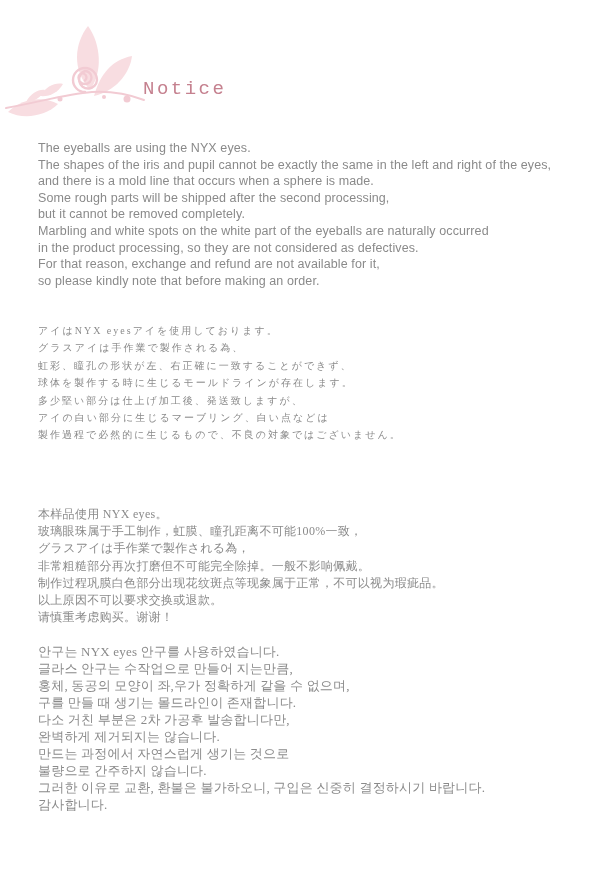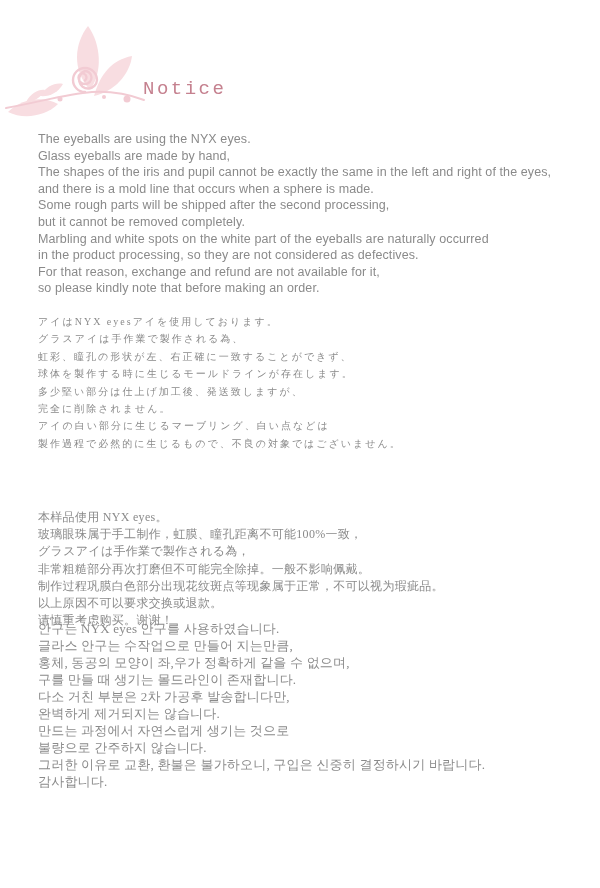--- a/index.html
+++ b/index.html
@@ -33,49 +33,49 @@
     letter-spacing: 2.5px;
     color: var(--accent, #c5818f);
   }
   .content {
     position: absolute;
     left: 38px;
     top: 0;
     width: 555px;
     color: var(--text, #8a8a8a);
   }
-  .block { position: absolute; left: 0; white-space: nowrap; }
+  .block { position: absolute; left: 0; white-space: nowrap; margin-top: 9px; }
   .block .line { white-space: nowrap; }
 
   .block.en {
     top: 131px;
     font-family: "Liberation Sans", sans-serif;
     font-size: 12.5px;
     letter-spacing: 0.1px;
   }
   .block.en .line { line-height: 16.6px; height: 16.6px; }
 
   .block.ja {
     top: 313px;
     font-family: "Liberation Serif", serif;
     font-size: 10px;
     letter-spacing: 2px;
   }
   .block.ja .line { line-height: 17.4px; height: 17.4px; }
 
   .block.zh {
-    top: 509px;
+    top: 497px;
     font-family: "Liberation Serif", serif;
     font-size: 12px;
     letter-spacing: 0.3px;
   }
   .block.zh .line { line-height: 17.2px; height: 17.2px; }
 
   .block.ko {
-    top: 620px;
+    top: 634px;
     font-family: "Liberation Serif", serif;
     font-size: 13px;
     letter-spacing: 0.2px;
   }
   .block.ko .line { line-height: 17px; height: 17px; }
 </style>
 </head>
 <body>
 
 <div class="page">
@@ -105,37 +105,35 @@
         <circle cx="127" cy="87" r="3.5"></circle>
       </g>
     </svg>
   </div>
 
   <h1 class="page-title">Notice</h1>
 
   <main class="content">
     <section class="block en">
         <div class="line">The eyeballs are using the NYX eyes.</div>
-        <div class="line">Glass eyeballs are made by hand,</div>
         <div class="line">The shapes of the iris and pupil cannot be exactly the same in the left and right of the eyes,</div>
         <div class="line">and there is a mold line that occurs when a sphere is made.</div>
         <div class="line">Some rough parts will be shipped after the second processing,</div>
         <div class="line">but it cannot be removed completely.</div>
         <div class="line">Marbling and white spots on the white part of the eyeballs are naturally occurred</div>
         <div class="line">in the product processing, so they are not considered as defectives.</div>
         <div class="line">For that reason, exchange and refund are not available for it,</div>
         <div class="line">so please kindly note that before making an order.</div>
       </section>
     <section class="block ja">
         <div class="line">アイはNYX eyesアイを使用しております。</div>
         <div class="line">グラスアイは手作業で製作される為、</div>
         <div class="line">虹彩、瞳孔の形状が左、右正確に一致することができず、</div>
         <div class="line">球体を製作する時に生じるモールドラインが存在します。</div>
         <div class="line">多少堅い部分は仕上げ加工後、発送致しますが、</div>
-        <div class="line">完全に削除されません。</div>
         <div class="line">アイの白い部分に生じるマーブリング、白い点などは</div>
         <div class="line">製作過程で必然的に生じるもので、不良の対象ではございません。</div>
       </section>
     <section class="block zh">
         <div class="line">本样品使用 NYX eyes。</div>
         <div class="line">玻璃眼珠属于手工制作，虹膜、瞳孔距离不可能100%一致，</div>
         <div class="line">グラスアイは手作業で製作される為，</div>
         <div class="line">非常粗糙部分再次打磨但不可能完全除掉。一般不影响佩戴。</div>
         <div class="line">制作过程巩膜白色部分出现花纹斑点等现象属于正常，不可以视为瑕疵品。</div>
         <div class="line">以上原因不可以要求交换或退款。</div>

